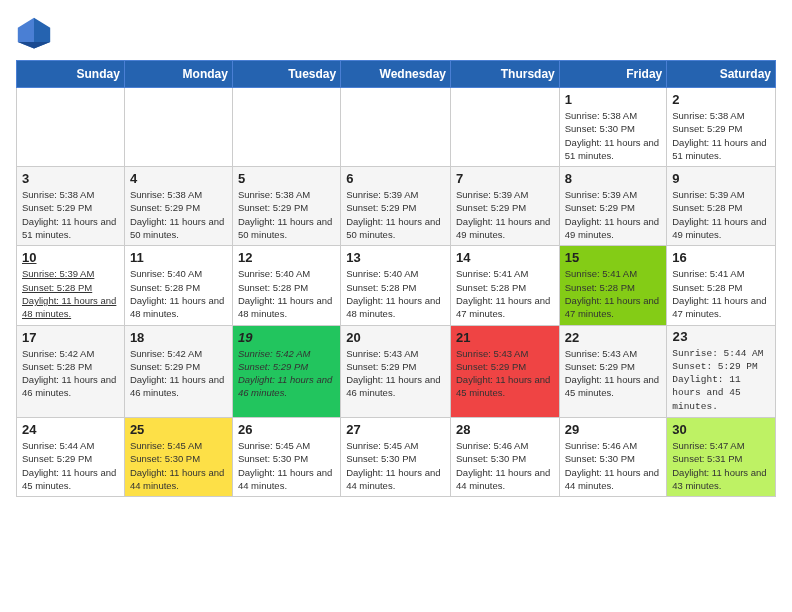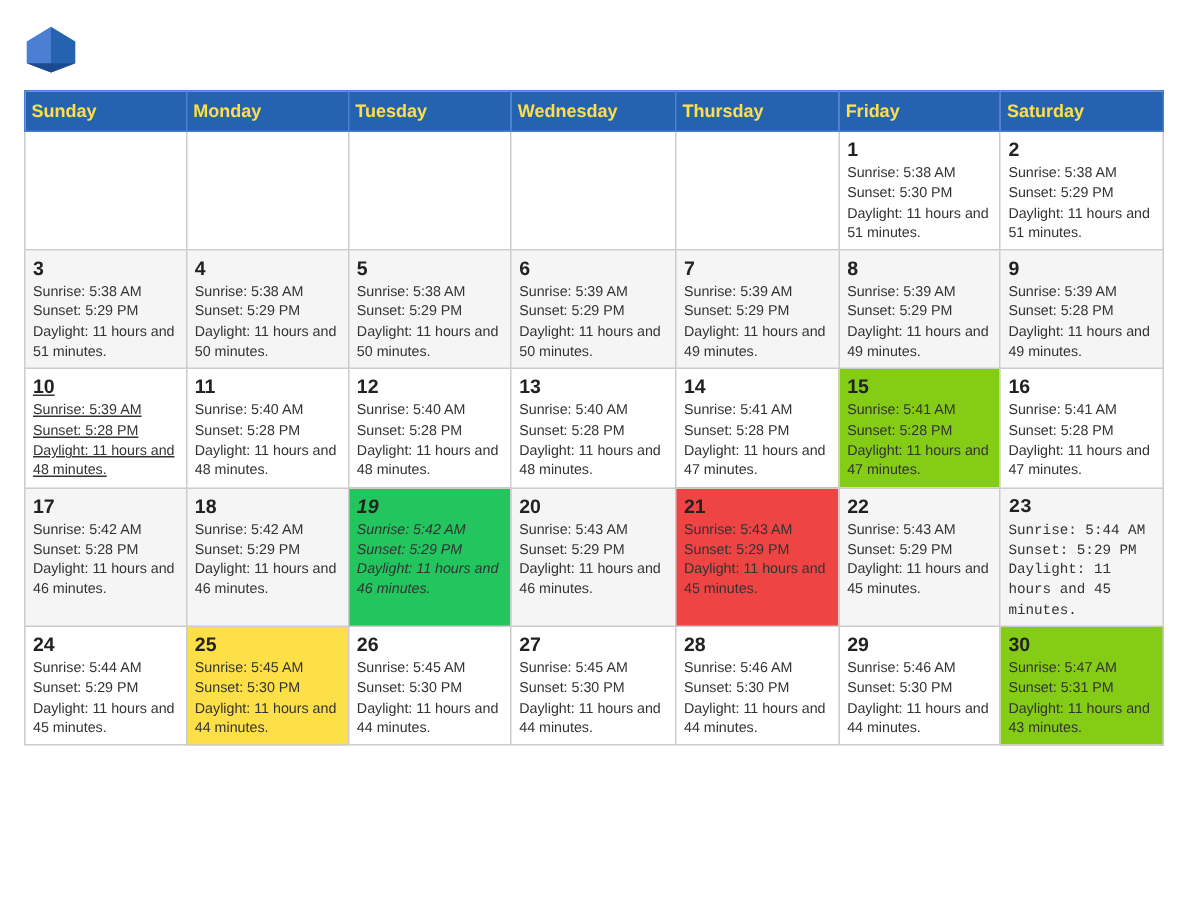--- a/index.html
+++ b/index.html
@@ -46,25 +46,25 @@
       color: #333;
       margin-top: 2px;
     }
     .calendar {
       width: 100%;
       border-collapse: collapse;
       margin-top: 8px;
     }
     .calendar th {
       background: #2563b0;
-      color: #fde047;
+      color: #ffffff;
       font-size: 12px;
       font-weight: bold;
       padding: 6px 4px;
-      text-align: left;
+      text-align: right;
       border: 1px solid #4a7fd4;
     }
     .calendar td {
       vertical-align: top;
       border: 1px solid #ccc;
       padding: 4px 5px;
       width: 113px;
       min-height: 80px;
       background: #fff;
       font-size: 9.5px;
@@ -308,21 +308,21 @@
           <div class="day-info" style="white-space: pre-line;">Sunrise: 5:46 AM
 Sunset: 5:30 PM
 Daylight: 11 hours and 44 minutes.</div>
         </td>
         <td style="background: rgb(255, 255, 255);">
           <span class="day-num">29</span>
           <div class="day-info" style="white-space: pre-line;">Sunrise: 5:46 AM
 Sunset: 5:30 PM
 Daylight: 11 hours and 44 minutes.</div>
         </td>
-        <td style="background: #84cc16;">
+        <td style="background: #bef264;">
           <span class="day-num">30</span>
           <div class="day-info" style="white-space: pre-line;">Sunrise: 5:47 AM
 Sunset: 5:31 PM
 Daylight: 11 hours and 43 minutes.</div>
         </td>
       </tr>
     </tbody>
 </table>
 
 </body></html>

